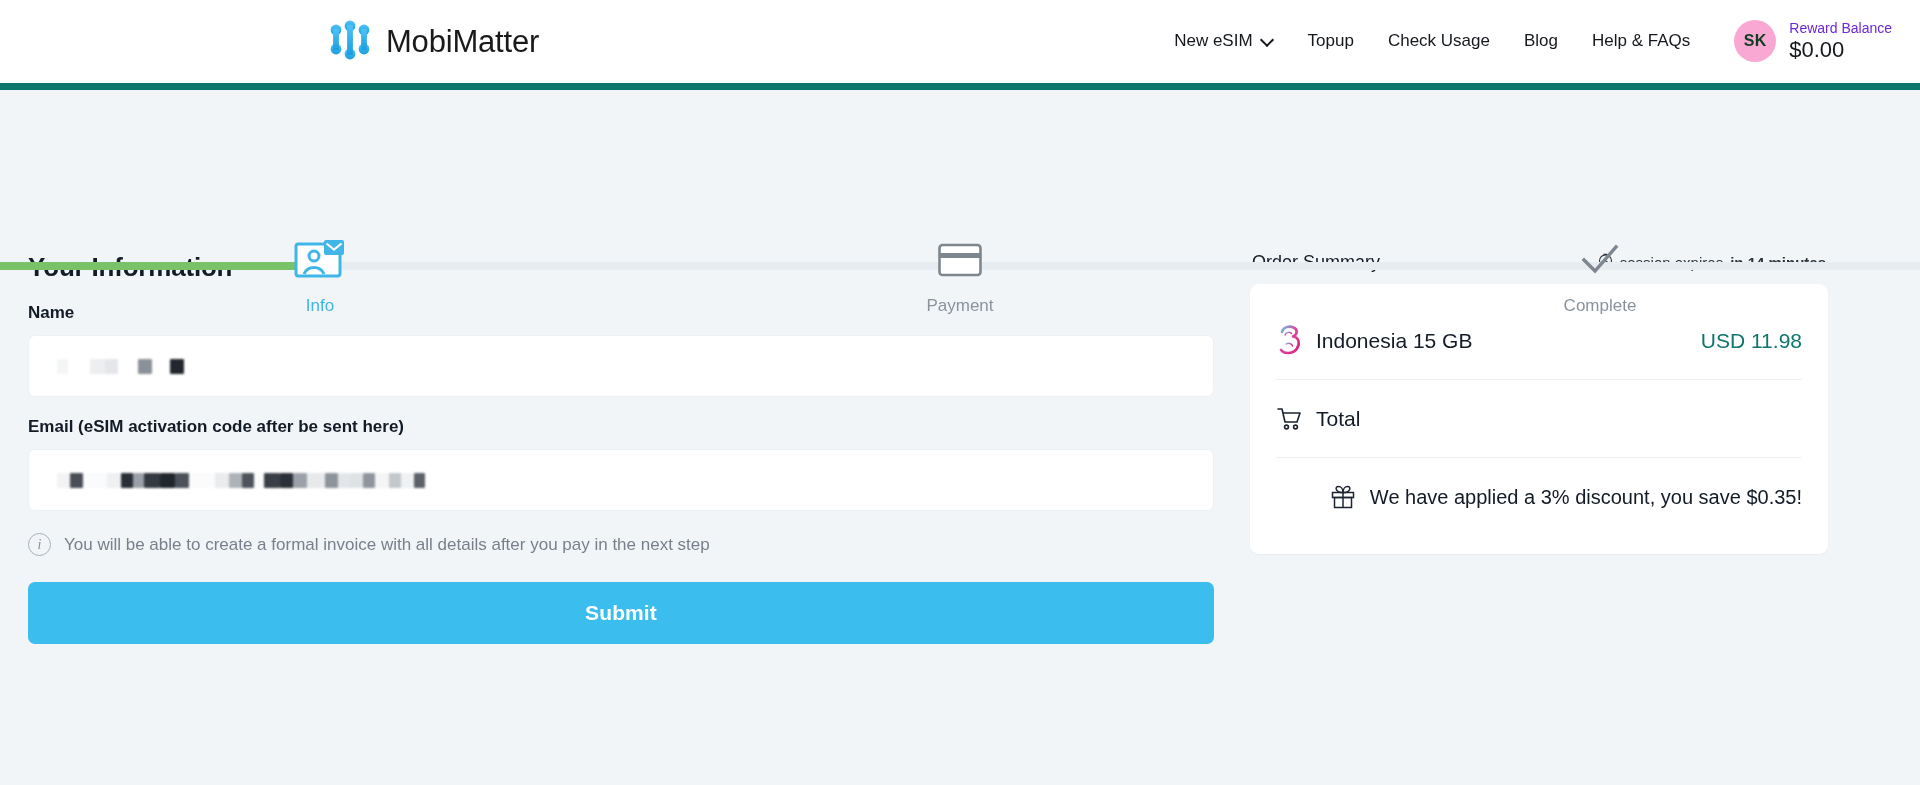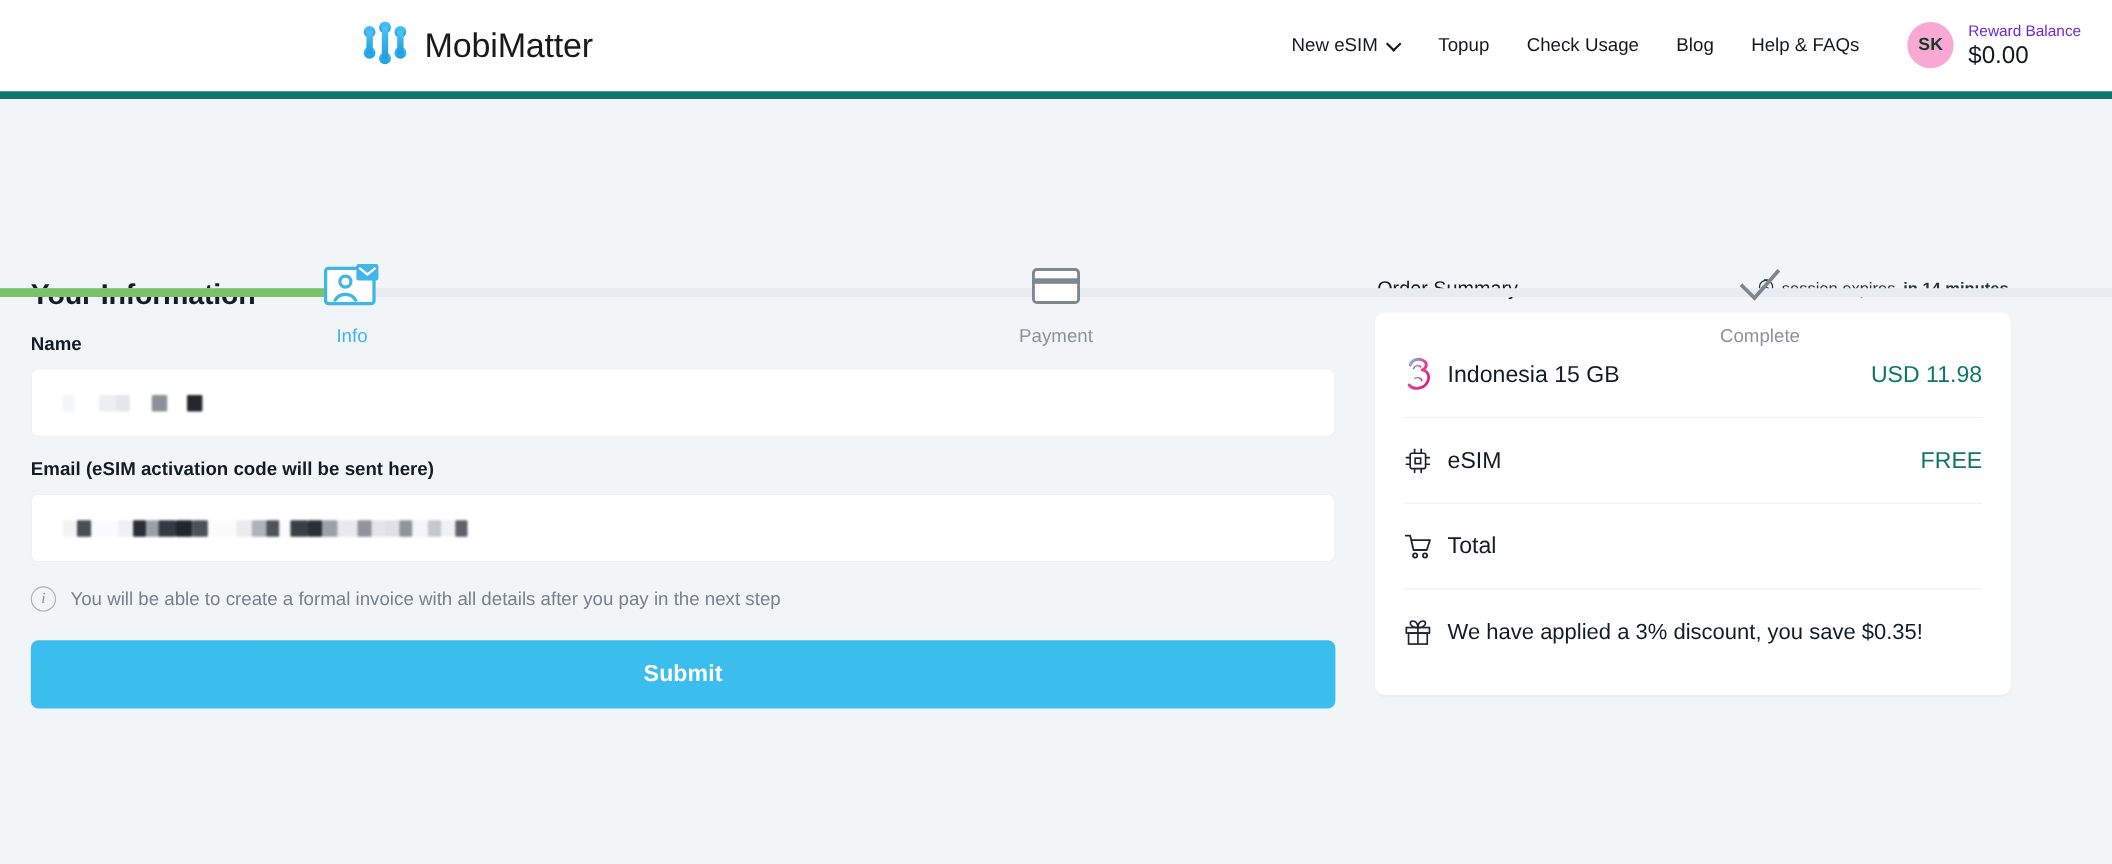--- a/index.html
+++ b/index.html
@@ -278,21 +278,21 @@
     padding: 18px 26px;
     box-shadow: 0 1px 2px rgba(16,24,40,.04);
   }
 
   .sum-row {
     display: flex;
     align-items: center;
     min-height: 78px;
     border-bottom: 1px solid #eef1f4;
   }
-  .sum-row:last-child { border-bottom: none; }
+  .sum-row:last-child { border-bottom: none; justify-content: flex-end; }
 
   .sum-icon {
     width: 34px;
     display: flex;
     align-items: center;
     justify-content: flex-start;
     flex: 0 0 auto;
   }
   .sum-name {
     font-size: 21px;
@@ -427,21 +427,21 @@
         <i style="width:22px;"></i>
         <i style="width:15px;background:#eceef0;"></i>
         <i style="width:13px;background:#e4e6e9;"></i>
         <i style="width:20px;"></i>
         <i style="width:14px;background:#8b9199;"></i>
         <i style="width:18px;"></i>
         <i style="width:14px;background:#23262d;"></i>
       </span>
     </div>
 
-    <div class="field-label">Email (eSIM activation code will be sent here)</div>
+    <div class="field-label">Email (eSIM activation code after be sent here)</div>
     <div class="input-box">
       <span class="redacted">
         <i style="width:13px;background:#f2f3f5;"></i>
         <i style="width:13px;background:#4a4f57;"></i>
         <i style="width:24px;background:#fafbfc;"></i>
         <i style="width:14px;background:#eef0f2;"></i>
         <i style="width:12px;background:#2a2e36;"></i>
         <i style="width:11px;background:#9aa0a7;"></i>
         <i style="width:16px;background:#353a42;"></i>
         <i style="width:15px;background:#21252c;"></i>
@@ -507,40 +507,20 @@
             <path d="M6 8 C7 3 13 1.5 17.5 3.5 C22 5.5 21.5 10.5 17 12.5
                      C22.5 13 24.5 19 21 24.5 C17.5 30 8.5 30.5 5 26" fill="none" stroke="url(#threeg)" stroke-width="2.6" stroke-linecap="round" stroke-linejoin="round"></path>
             <path d="M9 11 C10 8 14 7.5 15.5 9.5" fill="none" stroke="url(#threeg)" stroke-width="1.4" stroke-linecap="round"></path>
             <path d="M10 20 C12.5 18.5 16 19.5 16.5 22" fill="none" stroke="url(#threeg)" stroke-width="1.4" stroke-linecap="round"></path>
           </svg>
         </span>
         <span class="sum-name">Indonesia 15 GB</span>
         <span class="sum-price">USD 11.98</span>
       </div>
 
-      <div class="sum-row">
-        <span class="sum-icon">
-          <svg width="26" height="26" viewBox="0 0 26 26">
-            <rect x="6" y="6" width="14" height="14" rx="1.6" fill="none" stroke="#1c2430" stroke-width="1.5"></rect>
-            <rect x="10.5" y="10.5" width="5" height="5" fill="none" stroke="#1c2430" stroke-width="1.5"></rect>
-            <g stroke="#1c2430" stroke-width="1.5" stroke-linecap="round">
-              <path d="M10 6 V2.5"></path>
-                <path d="M16 6 V2.5"></path>
-              <path d="M10 20 V23.5"></path>
-                <path d="M16 20 V23.5"></path>
-              <path d="M6 10 H2.5"></path>
-                <path d="M6 16 H2.5"></path>
-              <path d="M20 10 H23.5"></path>
-                <path d="M20 16 H23.5"></path>
-            </g>
-          </svg>
-        </span>
-        <span class="sum-name">eSIM</span>
-        <span class="sum-price">FREE</span>
-      </div>
 
       <div class="sum-row">
         <span class="sum-icon">
           <svg width="28" height="26" viewBox="0 0 28 26">
             <path d="M2 3 H6 L9 16 H21 L24 7 H7" fill="none" stroke="#1c2430" stroke-width="1.6" stroke-linecap="round" stroke-linejoin="round"></path>
             <circle cx="10.5" cy="21" r="1.9" fill="none" stroke="#1c2430" stroke-width="1.6"></circle>
             <circle cx="19.5" cy="21" r="1.9" fill="none" stroke="#1c2430" stroke-width="1.6"></circle>
           </svg>
         </span>
         <span class="sum-name">Total</span>

